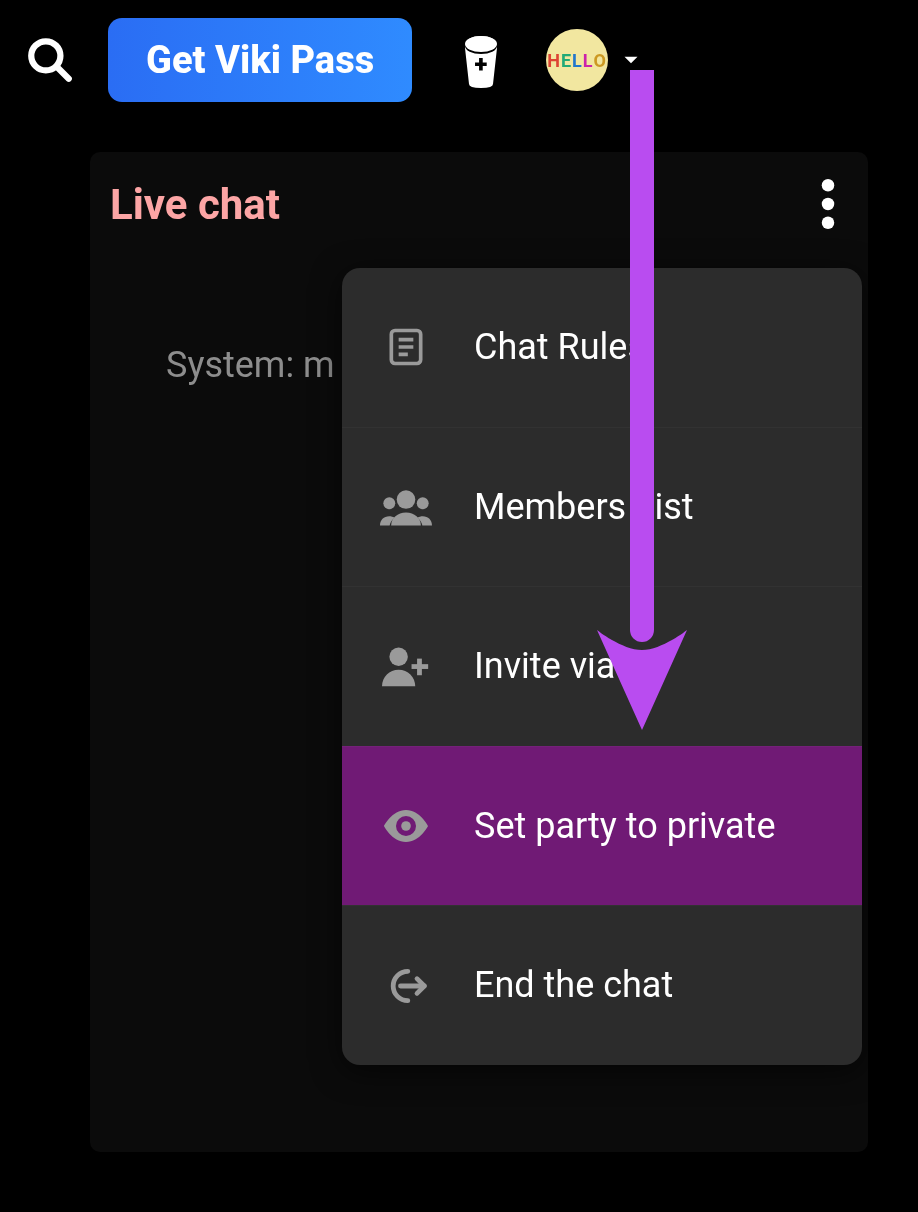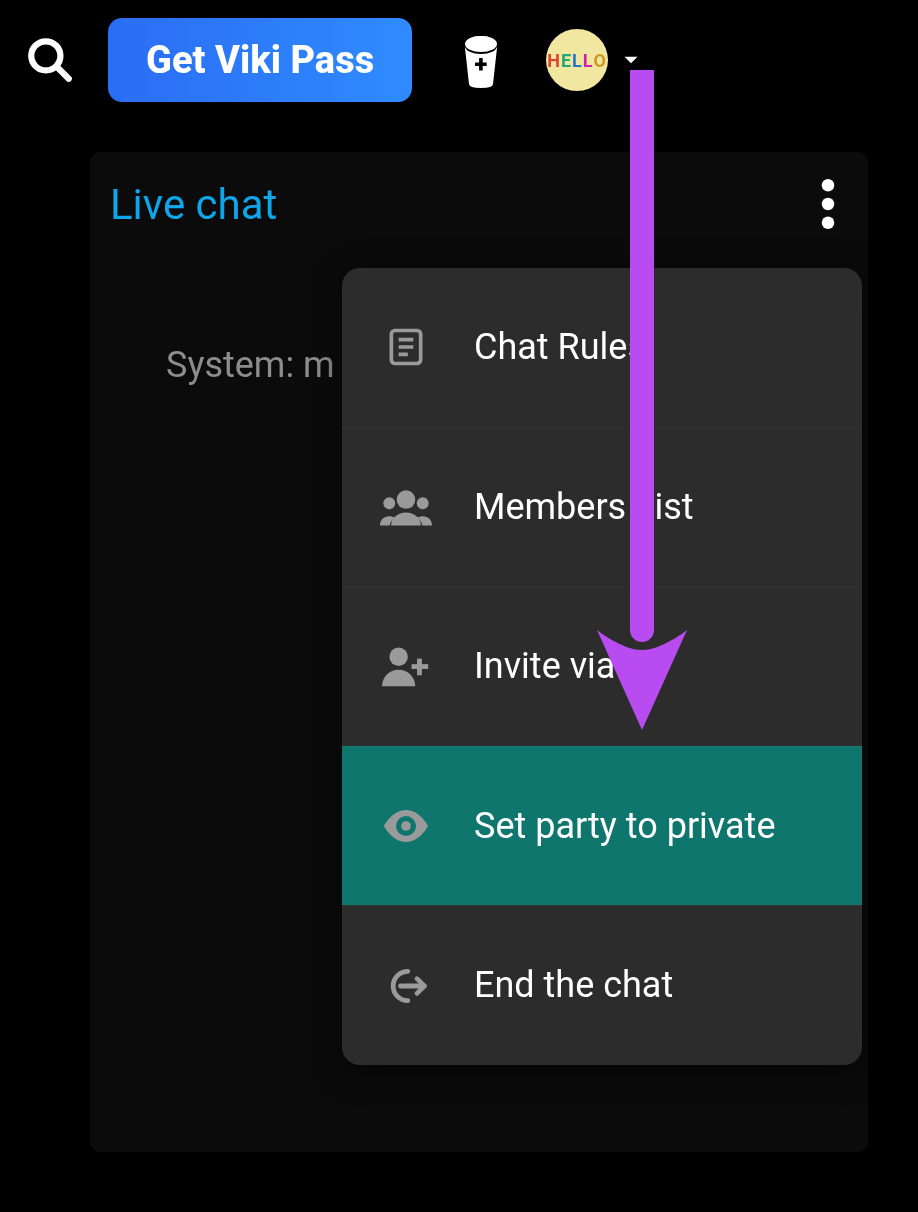--- a/index.html
+++ b/index.html
@@ -46,21 +46,21 @@
   
   .chat-panel {
     position: absolute;
     left: 90px; right: 50px; top: 152px;
     background: #0b0b0b;
     border-radius: 10px;
     padding: 22px 20px 40px 20px;
     min-height: 1000px;
   }
   .chat-header { display:flex; align-items:center; justify-content:space-between; }
-  .chat-title { font-size: 42px; font-weight: 400; color:#0ea5e9; }
+  .chat-title { font-size: 42px; font-weight: 700; color:#fca5a5; }
   .kebab { width: 40px; height: 60px; display:flex; align-items:center; justify-content:center; cursor:pointer; }
   .chat-body { padding-top: 110px; padding-left: 56px; }
   .sys-msg { font-size: 36px; color:#8d8d8d; }
 
   
   .menu {
     position: absolute;
     left: 342px; top: 268px;
     width: 520px;
     background: #2c2c2c;
@@ -70,21 +70,21 @@
   }
   .menu-item {
     display:flex; align-items:center; gap: 38px;
     padding: 55px 34px;
     font-size: 36px;
     color:#fff;
     cursor:pointer;
   }
   .menu-item + .menu-item { border-top: 1px solid rgba(255,255,255,0.03); }
   .menu-item .mi-icon { width: 60px; display:flex; justify-content:center; color:#9a9a9a; flex-shrink:0;}
-  .menu-item.highlight { background: #0f766e; }
+  .menu-item.highlight { background: #701a75; }
   .menu-item .mi-label { flex: 1; line-height: 1.35; }
 
   
   .arrow-annot {
     position: absolute;
     left: 582px; top: 70px;
     pointer-events: none;
   }
 </style>
 </head>

